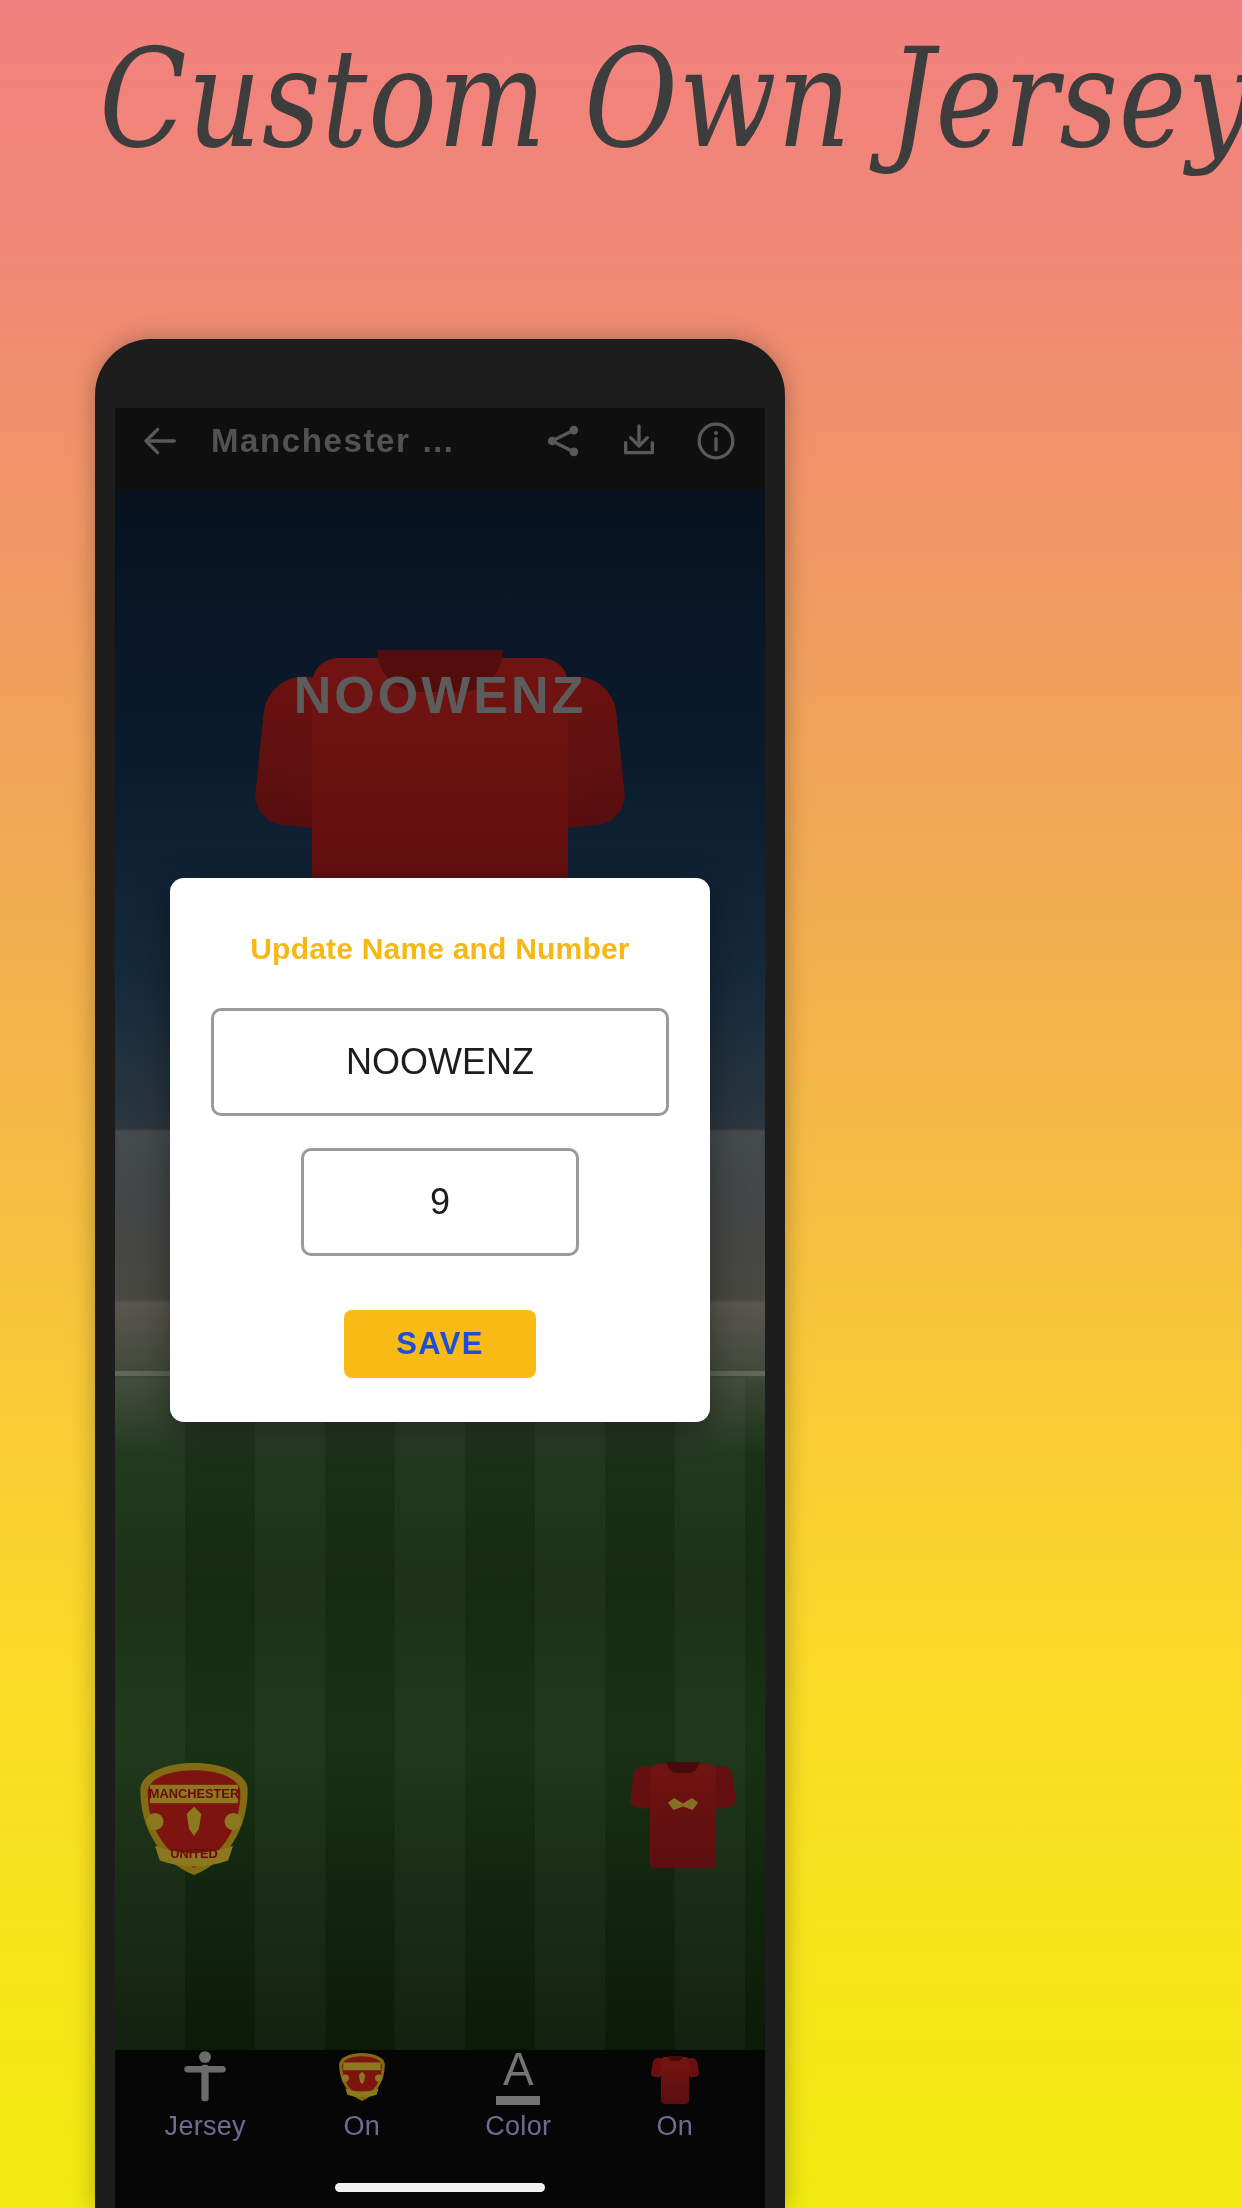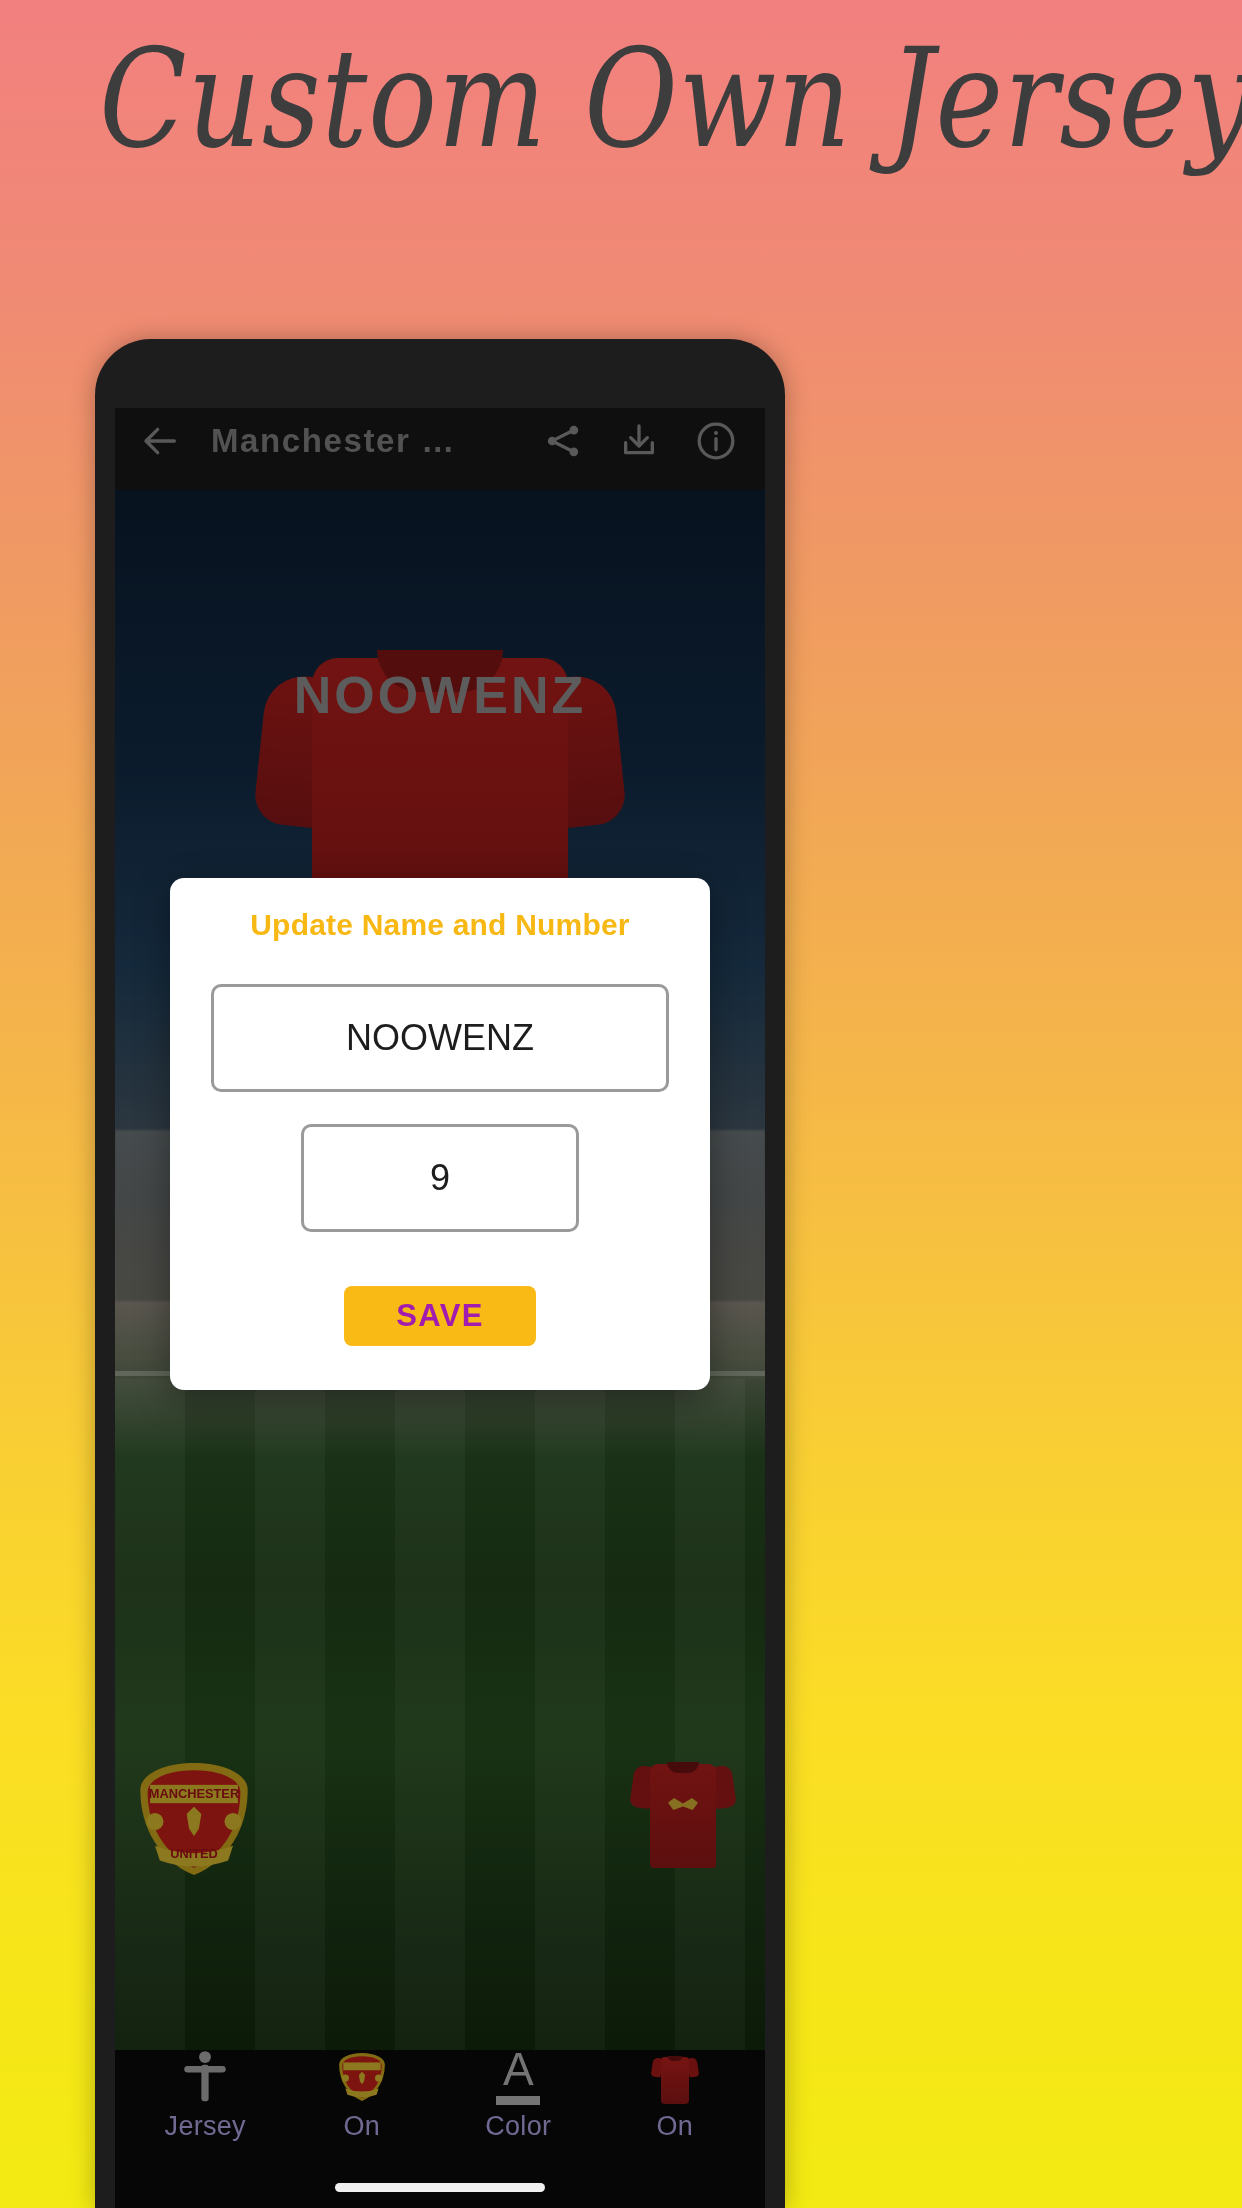--- a/index.html
+++ b/index.html
@@ -267,21 +267,21 @@
   .dialog {
     position: absolute;
     z-index: 10;
     left: 50%;
     transform: translateX(-50%);
     top: 470px;
     width: 540px;
     background: #ffffff;
     border-radius: 14px;
     box-shadow: 0 10px 34px rgba(0,0,0,0.38);
-    padding: 30px 26px 44px 26px;
+    padding: 54px 26px 44px 26px;
   }
   .dialog-title {
     text-align: center;
     color: #f8b814;
     font-size: 30px;
     font-weight: 700;
     letter-spacing: 0.2px;
   }
   .field {
     margin: 0 auto;
@@ -302,23 +302,23 @@
   .field-number {
     margin-top: 32px;
     width: 278px;
     height: 108px;
     font-size: 36px;
   }
   .save-button {
     display: block;
     margin: 54px auto 0 auto;
     width: 192px;
-    height: 60px;
+    height: 68px;
     background: #f9ba15;
-    color: #a21caf;
+    color: #1d4ed8;
     border: none;
     border-radius: 8px;
     font-family: "Liberation Sans", sans-serif;
     font-size: 31px;
     font-weight: 700;
     letter-spacing: 1.4px;
     cursor: pointer;
   }
 
   

